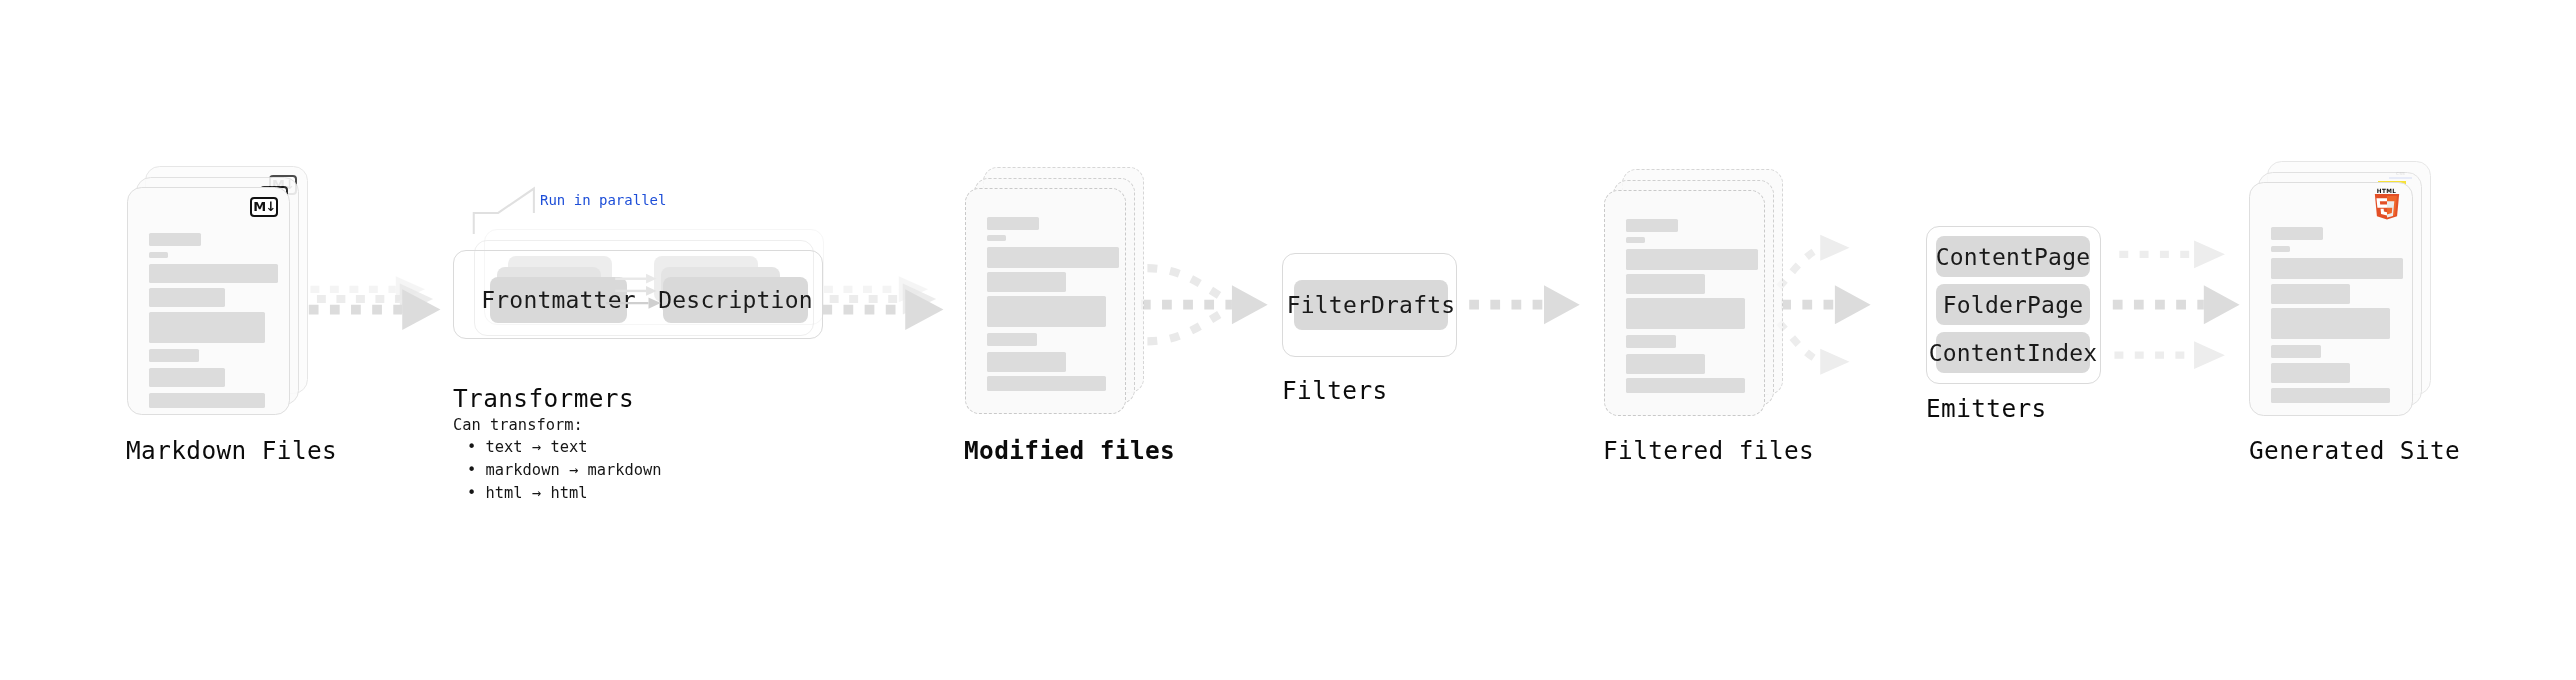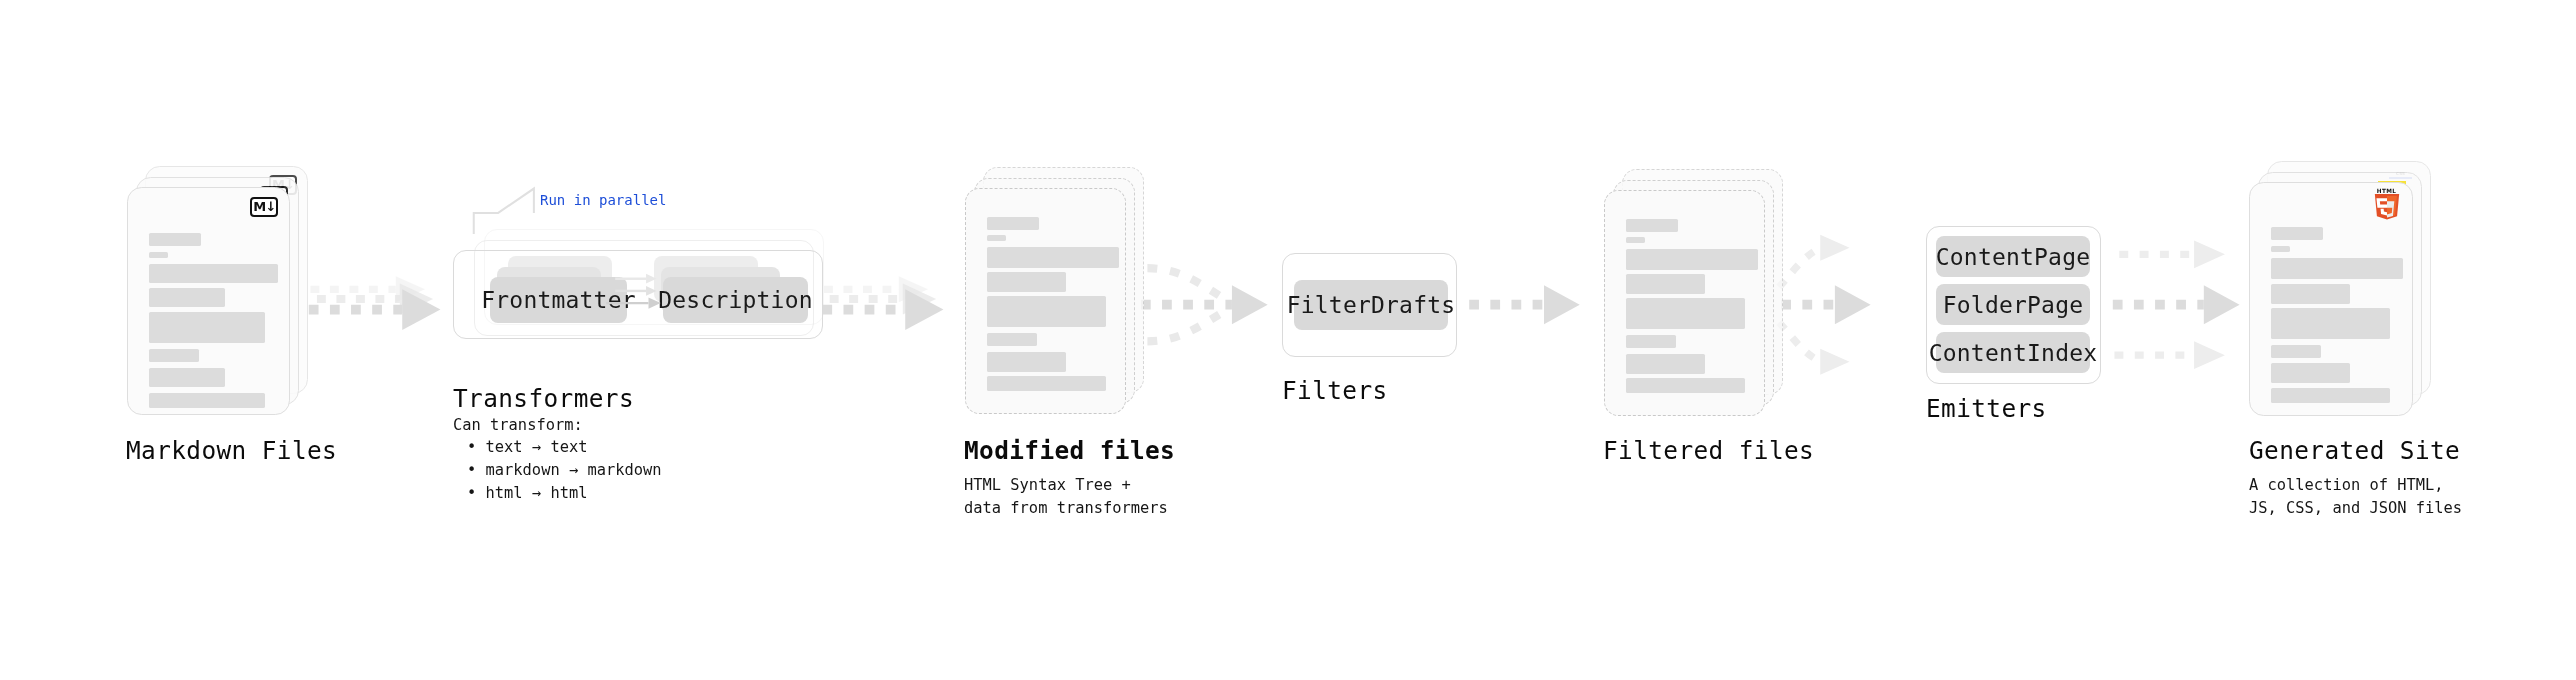--- a/index.html
+++ b/index.html
@@ -211,22 +211,20 @@
       <div class="bar" style="left:21px; top:46px;  width:18.7px; height:5.7px;"></div>
       <div class="bar" style="left:21px; top:58px;  width:132px; height:21px;"></div>
       <div class="bar" style="left:21px; top:83px; width:79px; height:19.5px;"></div>
       <div class="bar" style="left:21px; top:107px; width:119px; height:31px;"></div>
       <div class="bar" style="left:21px; top:144px; width:50px; height:13px;"></div>
       <div class="bar" style="left:21px; top:163px; width:79px; height:19.5px;"></div>
       <div class="bar" style="left:21px; top:187px; width:119px; height:15.4px;"></div>
     </div>
   </div>
   <div class="title" style="left:964px; top:436px;font-weight:bold;">Modified files</div>
-  <div class="sub" style="left:964px; top:474px;">HTML Syntax Tree +
-data from transformers</div>
 
   <div class="gbox" style="left:1282px; top:253px; width:175px; height:104px;"></div>
   <div class="chip" style="left:1294px; top:280px; width:154px; height:50px;">FilterDrafts</div>
   <div class="title" style="left:1282px; top:376px;">Filters</div>
 
   <div class="doc-stack" style="left:1604px; top:169px; width:183px; height:260px;">
     <div class="doc-sheet dashed b1" style="width:161px; height:226px;"></div>
     <div class="doc-sheet dashed b2" style="width:161px; height:226px;"></div>
     <div class="doc-sheet dashed front" style="width:161px; height:226px;">
       <div class="bar" style="left:21px; top:28px;  width:52px; height:13px;"></div>
@@ -271,17 +269,15 @@
       <div class="bar" style="left:21px; top:63px;  width:18.7px; height:5.7px;"></div>
       <div class="bar" style="left:21px; top:75px;  width:132px; height:21px;"></div>
       <div class="bar" style="left:21px; top:101px; width:79px; height:19.5px;"></div>
       <div class="bar" style="left:21px; top:125px; width:119px; height:31px;"></div>
       <div class="bar" style="left:21px; top:162px; width:50px; height:13px;"></div>
       <div class="bar" style="left:21px; top:180px; width:79px; height:19.5px;"></div>
       <div class="bar" style="left:21px; top:205px; width:119px; height:15.4px;"></div>
     </div>
   </div>
   <div class="title" style="left:2249px; top:436px;">Generated Site</div>
-  <div class="sub" style="left:2249px; top:474px;">A collection of HTML,
-JS, CSS, and JSON files</div>
 
 </div>
 
 
 </body></html>

